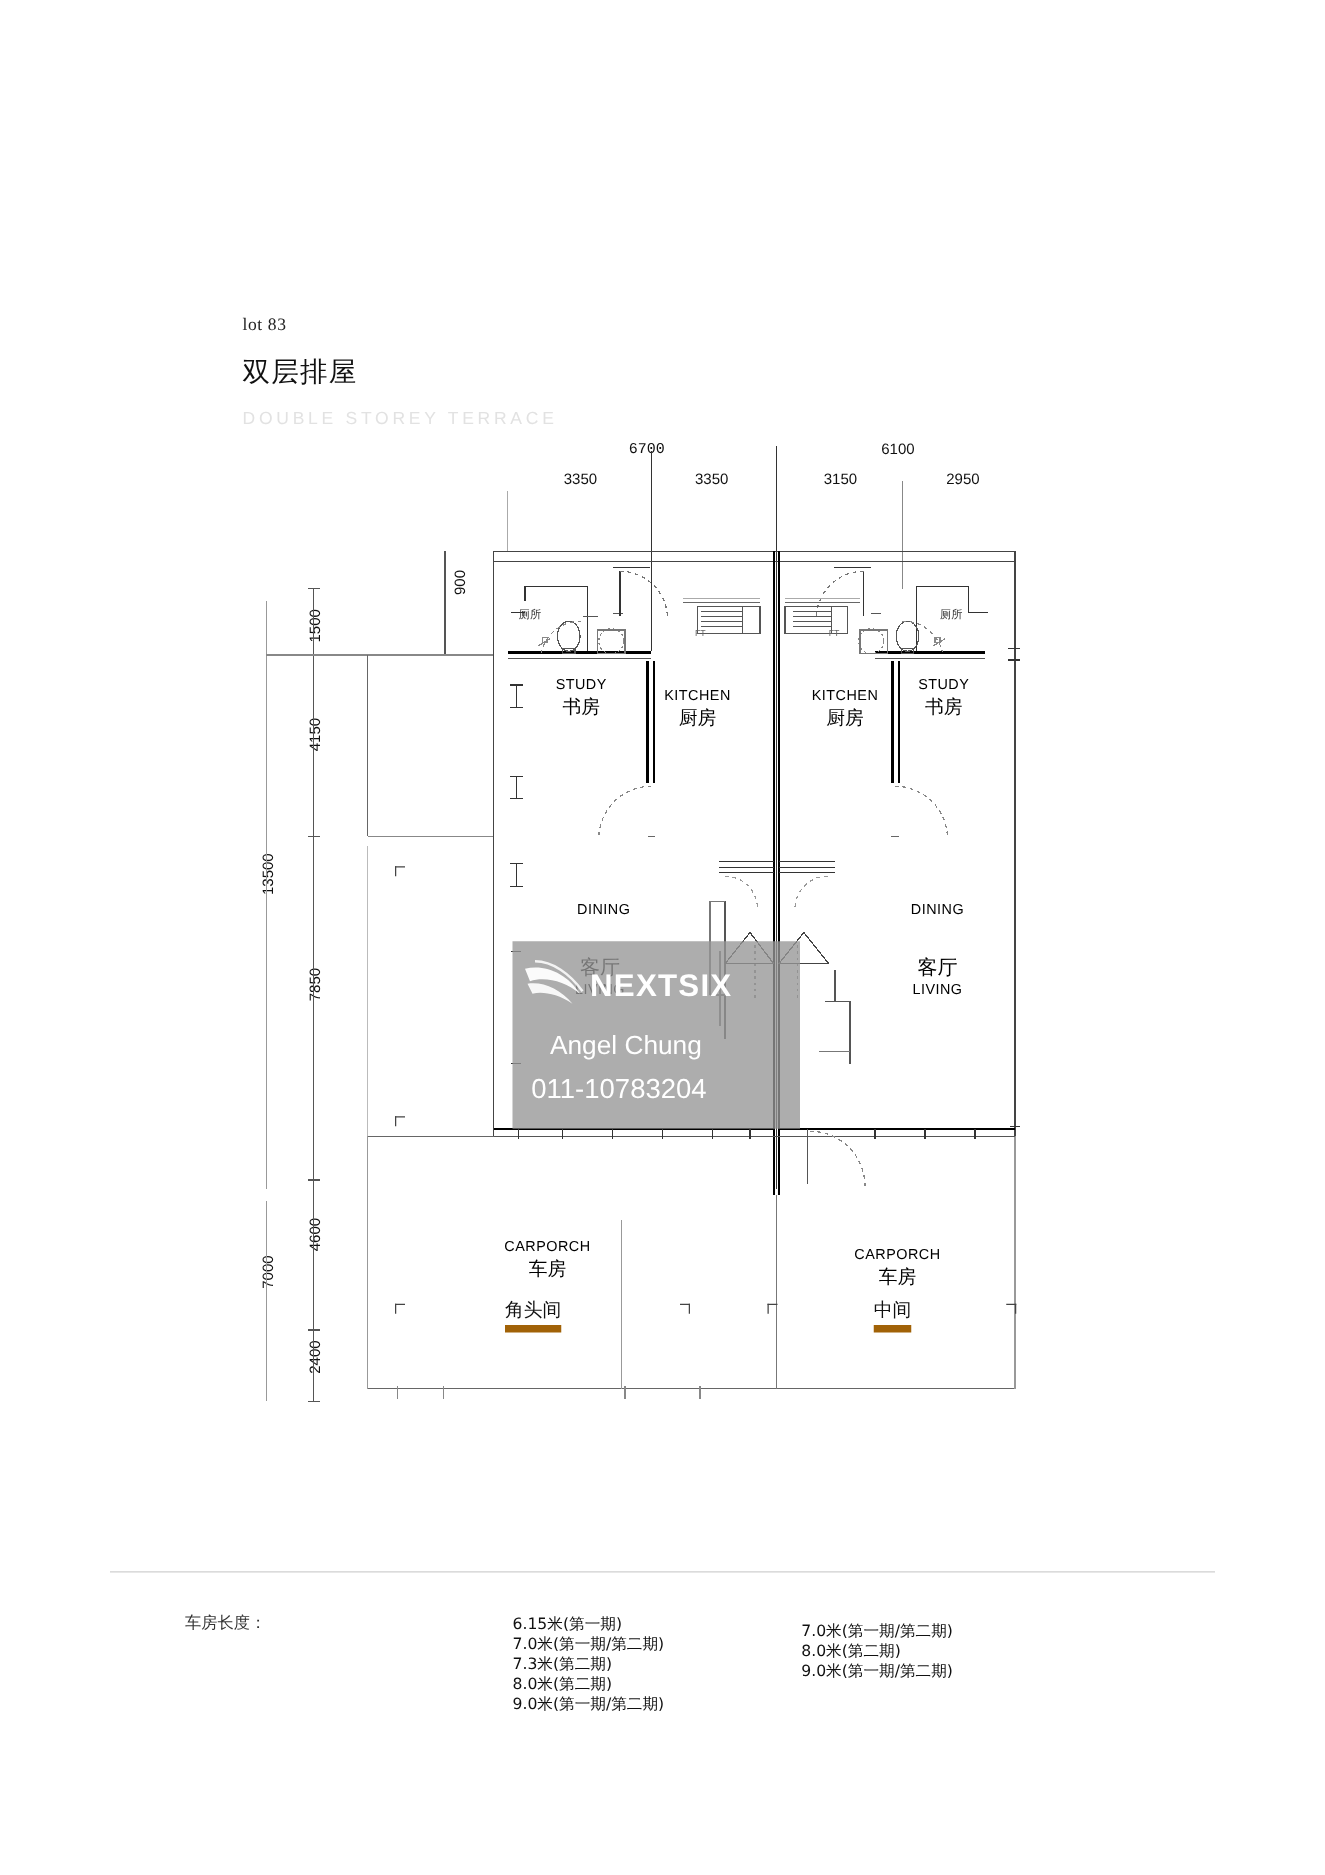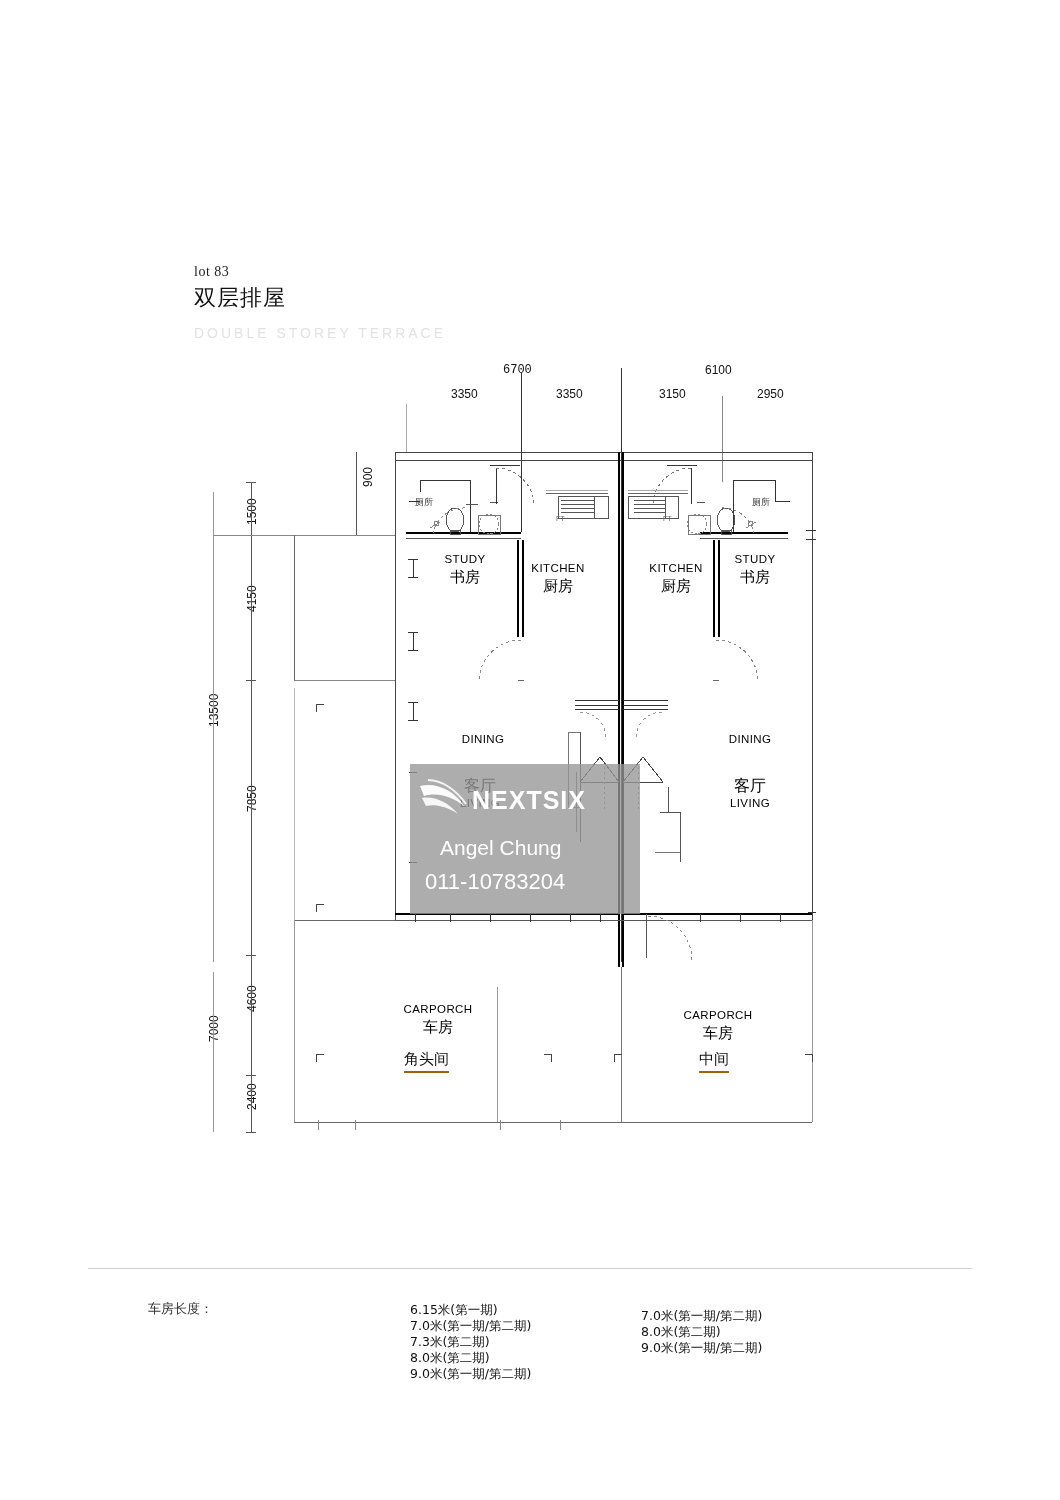--- a/index.html
+++ b/index.html
@@ -11,21 +11,21 @@
     width: 1060px;
     height: 1500px;
     position: relative;
     font-family: "Liberation Sans", sans-serif;
     color: #000;
     overflow: hidden;
   }
 
   .page {
     position: absolute;
-    left: 0; top: 12px;
+    left: 0; top: 1px;
     width: 1060px;
     height: 1132px;
   }
 
   
   #title-block {
     position: absolute;
     left: 194px;
     top: 252px;
     width: 340px;
@@ -35,21 +35,21 @@
     font-size: 14px;
     letter-spacing: 0.5px;
     color: #222;
     line-height: 16px;
   }
   #project-name-cn {
     font-family: "DejaVu Sans", sans-serif;
     font-size: 22px;
     line-height: 28px;
     color: #111;
-    margin-top: 4px;
+    margin-top: 16px;
     letter-spacing: 1px;
   }
   #project-name-en {
     font-family: "Liberation Sans", sans-serif;
     font-size: 14px;
     letter-spacing: 3px;
     color: #e2e2e2;
     margin-top: 13px;
   }
 
@@ -119,21 +119,21 @@
     font-size: 7px;
     color: #666;
     white-space: nowrap;
   }
 
   .unit-tag {
     position: absolute;
     font-family: "DejaVu Sans", sans-serif;
     font-size: 15px;
     color: #111;
-    border-bottom: 2px solid #a16207;
+    border-bottom: 6px solid #a16207;
     padding-bottom: 2px;
     white-space: nowrap;
   }
 
   
   .colmark {
     position: absolute;
     width: 7px; height: 7px;
     border-left: 1px solid #444;
     border-top: 1px solid #444;

